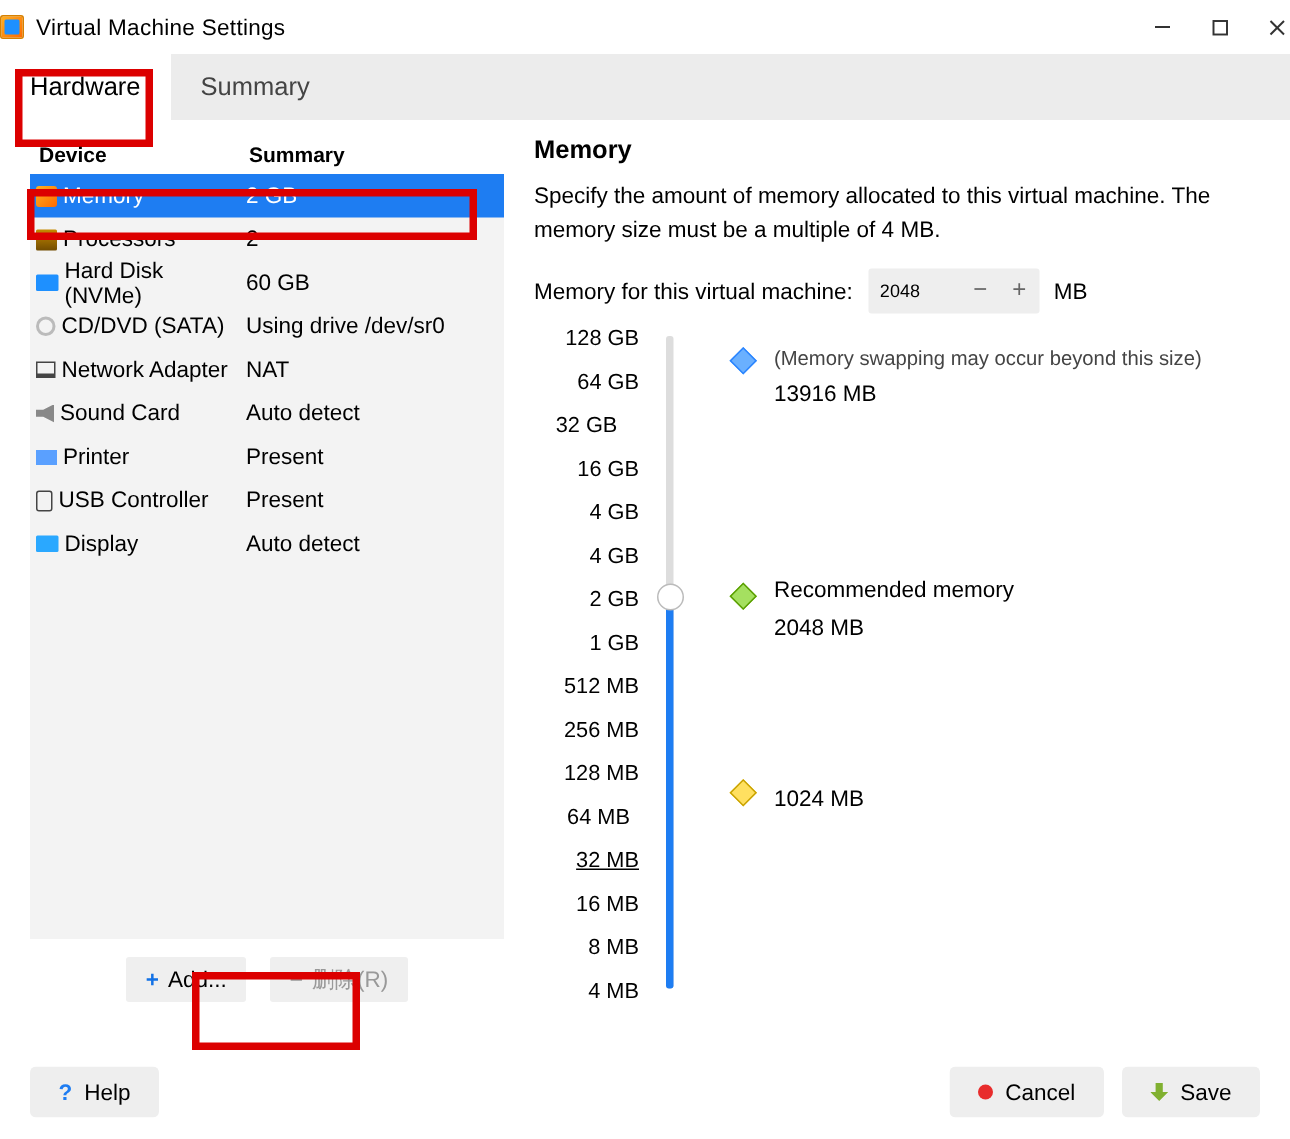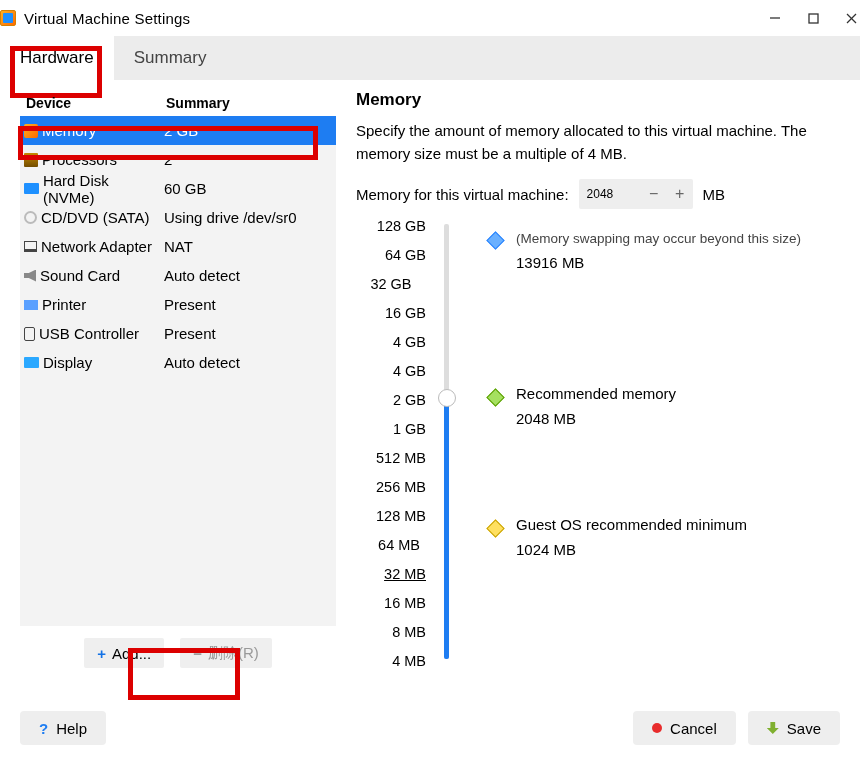--- a/index.html
+++ b/index.html
@@ -235,21 +235,20 @@
         <small>(Memory swapping may occur beyond this size)</small>
         <span class="val">13916 MB</span>
       </div>
       <div id="mk-rec-box" class="marker-box" style="left: 133px; top: 172px; border-color: rgb(90, 158, 0); background: rgb(165, 224, 96);"></div>
       <div id="mk-rec-lbl" class="marker-lbl" style="top: 166px;">
         <span>Recommended memory</span>
         <span class="val">2048 MB</span>
       </div>
       <div id="mk-guest-box" class="marker-box" style="left: 133px; top: 302.5px; border-color: rgb(201, 162, 0); background: rgb(255, 224, 96);"></div>
       <div id="mk-guest-lbl" class="marker-lbl" style="top: 296.5px;">
-        <span>Guest OS recommended minimum</span>
         <span class="val">1024 MB</span>
       </div>
     </div>
   </div>
 </div>
 
 <div class="hl-mem"></div>
 <div class="hl-add"></div>
 
 <div class="footer">

